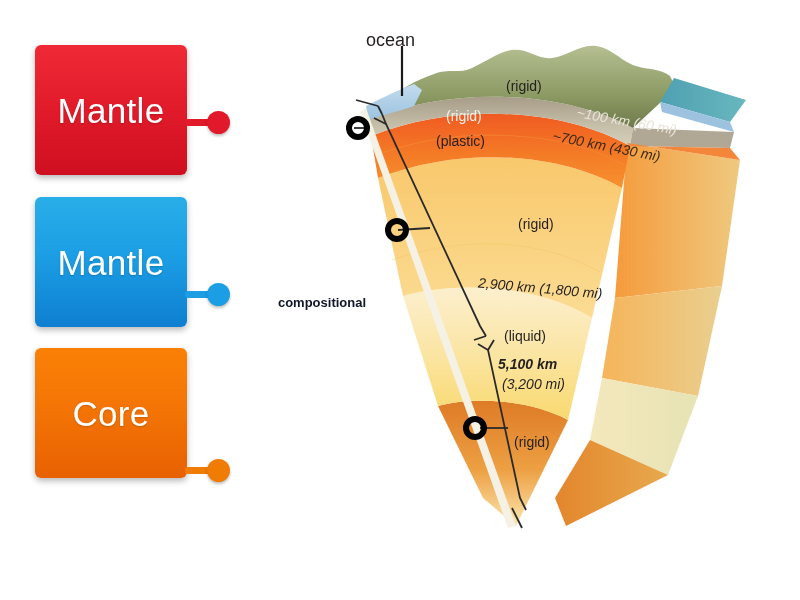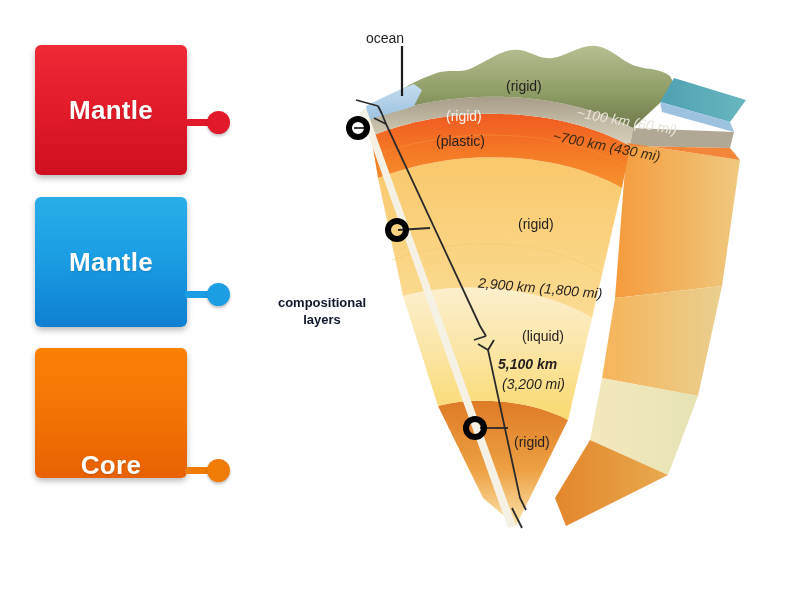--- a/index.html
+++ b/index.html
@@ -26,22 +26,22 @@
     border-radius: 6px;
     box-shadow: 0 3px 6px rgba(0,0,0,0.28);
     display: flex;
     align-items: center;
     justify-content: center;
     box-sizing: border-box;
     cursor: move;
   }
   .tile-label {
     color: #ffffff;
-    font-size: 26px;
-    font-weight: 700;
+    font-size: 35px;
+    font-weight: 400;
     letter-spacing: 0.3px;
     text-shadow: 0 1px 2px rgba(0,0,0,0.18);
     user-select: none;
     line-height: 1;
   }
   .tile.red {
     background: linear-gradient(180deg, #ef2a36 0%, #e31c2b 45%, #cf0f20 100%);
   }
   .tile.blue {
     background: linear-gradient(180deg, #2aaee8 0%, #1b9ee4 45%, #0f7fd1 100%);
@@ -125,29 +125,28 @@
   </div>
   <div class="connector c-red" style="left:185px; top:119px; width:28px;"></div>
   <div class="knob c-red" style="left:207px; top:111px;"></div>
 
   <div class="tile blue" style="left:35px; top:197px;">
     <span class="tile-label">Mantle</span>
   </div>
   <div class="connector c-blue" style="left:185px; top:291px; width:28px;"></div>
   <div class="knob c-blue" style="left:207px; top:283px;"></div>
 
-  <div class="tile orange" style="left:35px; top:348px;align-items:flex-end;">
+  <div class="tile orange" style="left:35px; top:348px;">
     <span class="tile-label">Core</span>
   </div>
   <div class="connector c-orange" style="left:185px; top:467px; width:28px;"></div>
   <div class="knob c-orange" style="left:207px; top:459px;"></div>
 
   <div id="comp-caption">
     <div>compositional</div>
-    <div>layers</div>
   </div>
 
   <div id="diagram">
 
     <svg width="470" height="540" viewBox="0 0 470 540">
       <defs>
 
         <linearGradient id="gAsth" x1="0" y1="0" x2="0" y2="1">
           <stop offset="0%" stop-color="#f05a22"></stop>
           <stop offset="55%" stop-color="#f47b26"></stop>
@@ -267,37 +266,37 @@
 
       <g stroke="#2a2a2a" stroke-width="1.8" fill="none">
         <path d="M 164,312 L 158,322 L 190,470 L 196,482"></path>
         <line x1="158" y1="322" x2="148" y2="316"></line>
         <line x1="178" y1="400" x2="150" y2="400"></line>
       </g>
 
       <line x1="182" y1="480" x2="192" y2="500" stroke="#2a2a2a" stroke-width="1.8"></line>
     </svg>
 
-    <div class="dlabel" style="left:36px; top:2px; font-size:14px;">ocean</div>
+    <div class="dlabel" style="left:36px; top:2px; font-size:18px;">ocean</div>
 
     <div class="dlabel" style="left:176px; top:50px;">(rigid)</div>
 
     <div class="dlabel white" style="left:116px; top:80px;">(rigid)</div>
 
     <div class="dlabel" style="left:106px; top:105px;">(plastic)</div>
 
     <div class="dlabel italic" style="left:246px; top:85px; color:#e9e4d8; transform:rotate(10deg);">~100 km (60 mi)</div>
 
     <div class="dlabel italic dark" style="left:222px; top:110px; transform:rotate(11deg);">~700 km (430 mi)</div>
 
     <div class="dlabel" style="left:188px; top:188px;">(rigid)</div>
 
     <div class="dlabel italic" style="left:148px; top:252px; transform:rotate(5deg);">2,900 km (1,800 mi)</div>
 
-    <div class="dlabel" style="left:192px; top:300px;">(liquid)</div>
+    <div class="dlabel" style="left:174px; top:300px;">(liquid)</div>
 
     <div class="dlabel italic" style="left:168px; top:328px;font-weight:bold;">5,100 km</div>
 
     <div class="dlabel italic" style="left:172px; top:348px;text-align:center;">(3,200 mi)</div>
 
     <div class="dlabel" style="left:184px; top:406px;">(rigid)</div>
 
 
     <div class="drop-marker" style="left:16px; top:88px;"></div>
     <div class="drop-marker" style="left:55px; top:190px;"></div>

